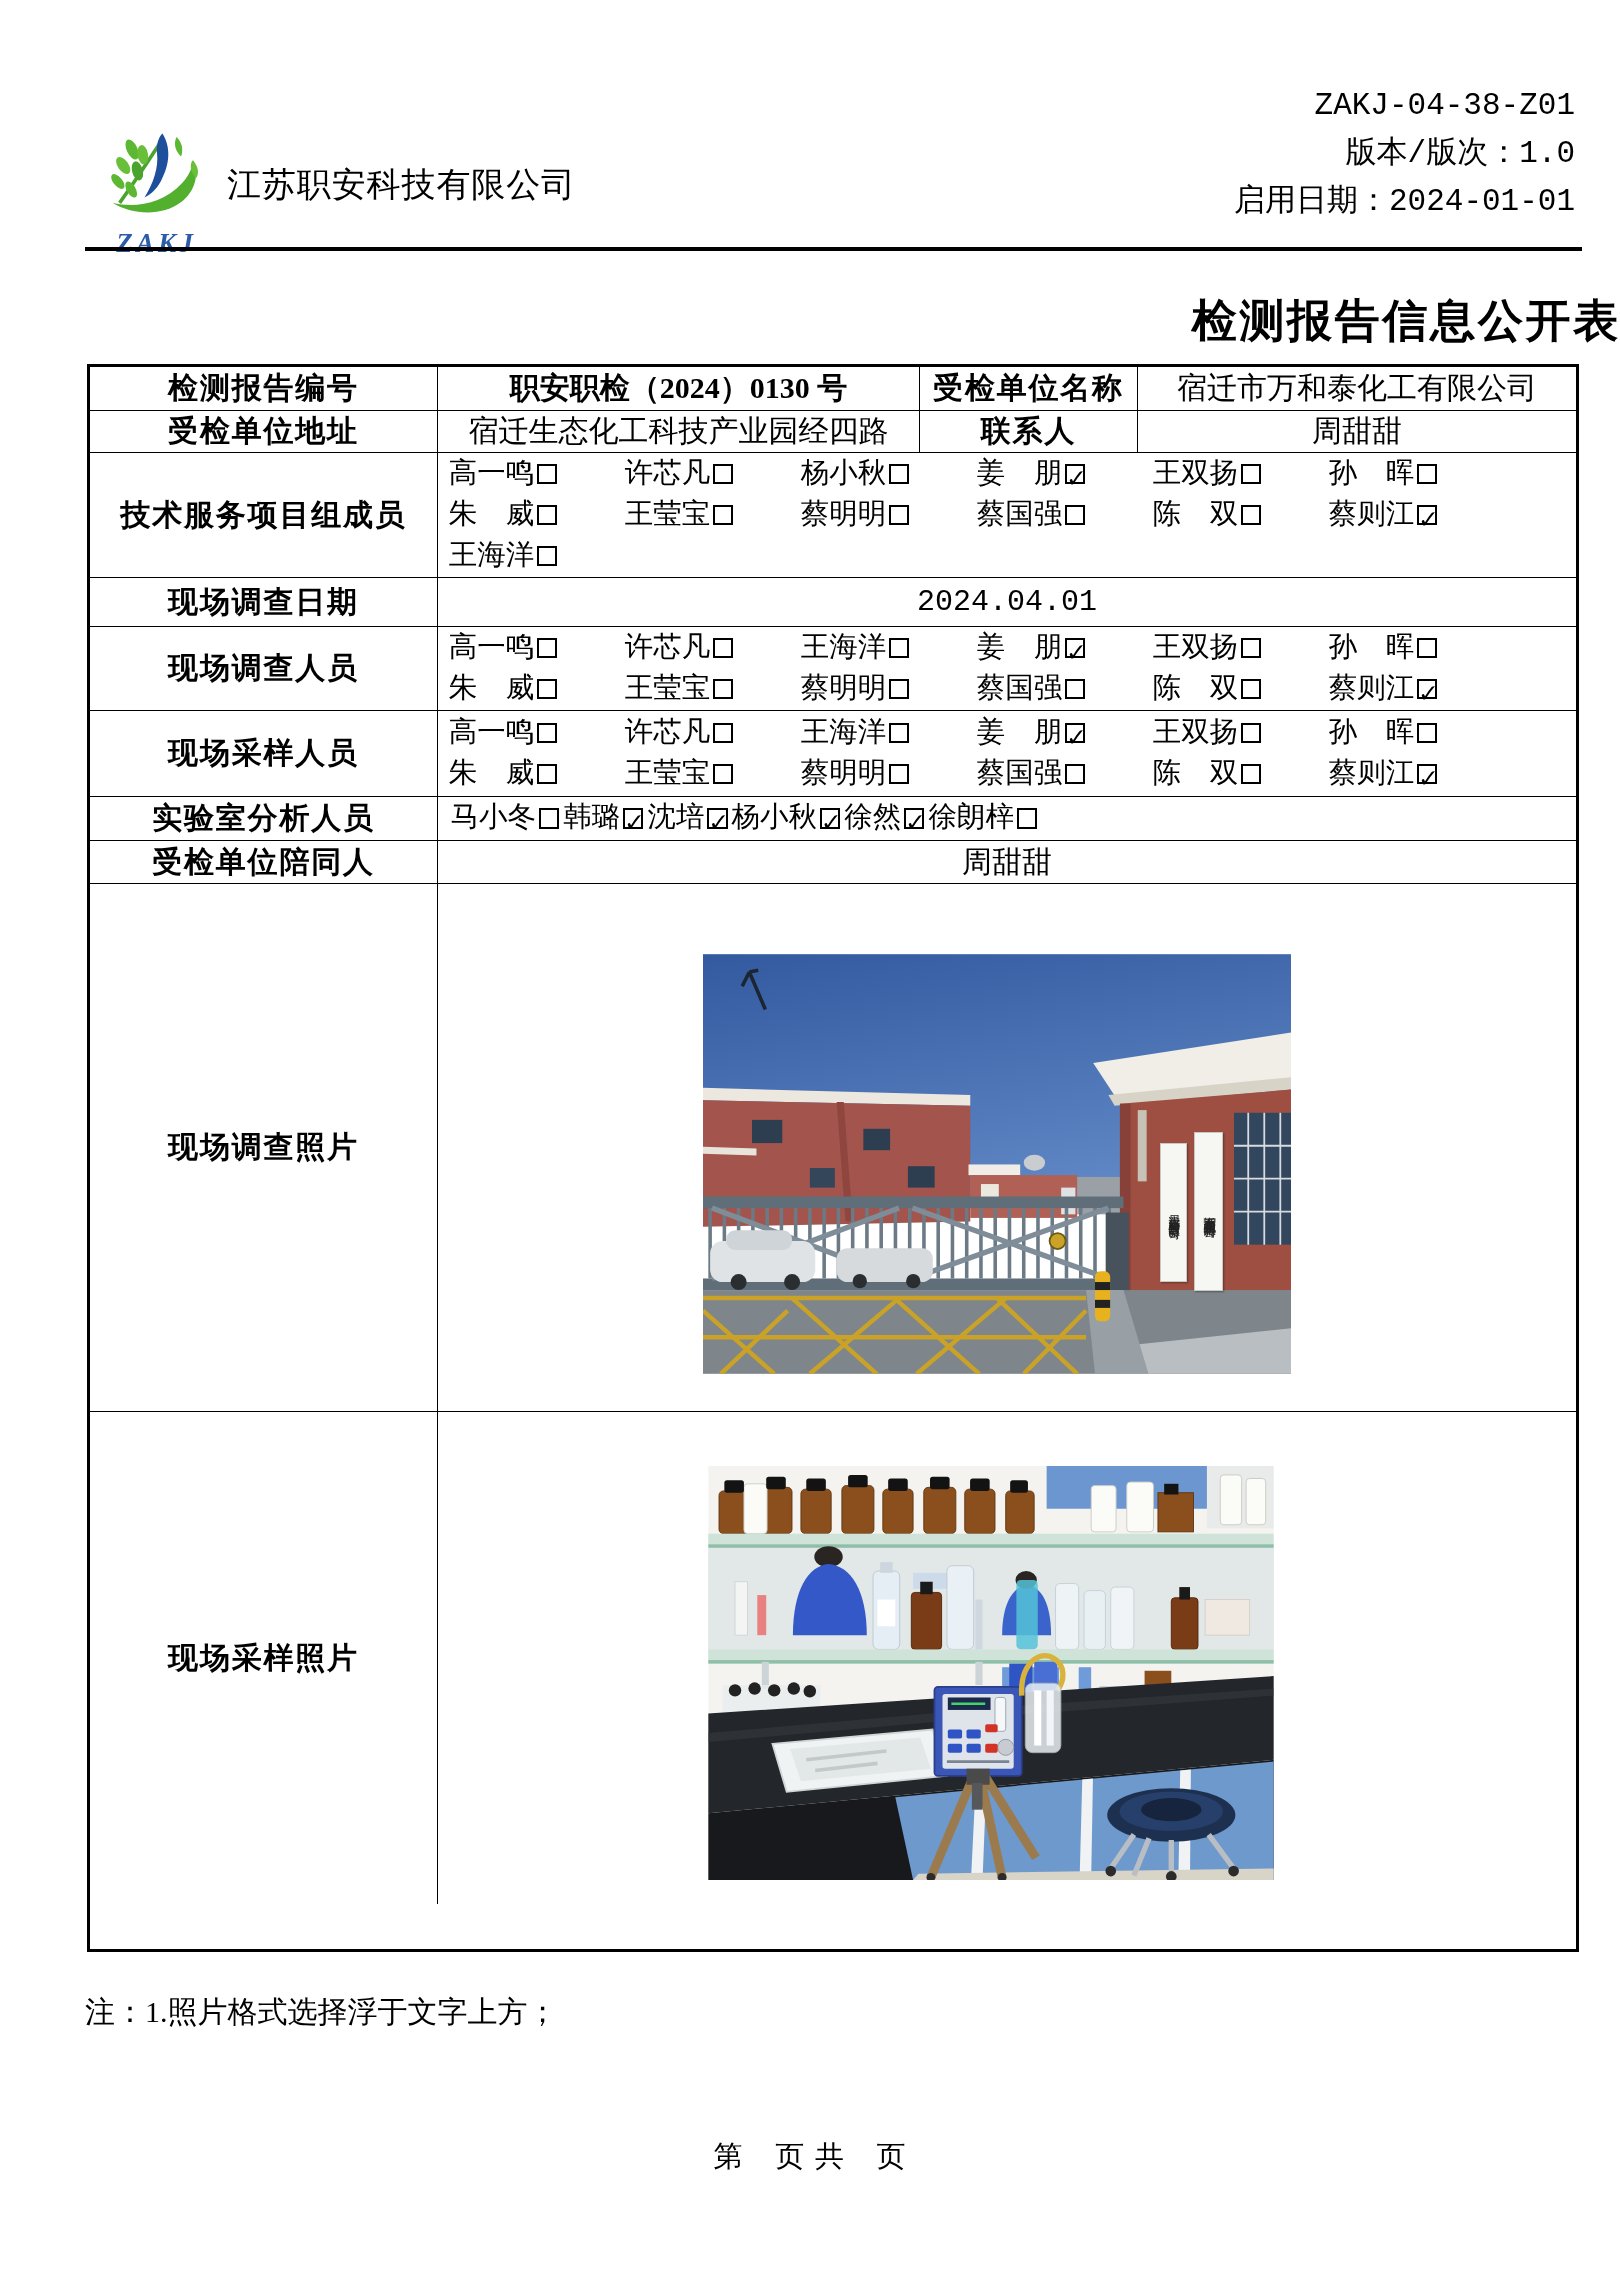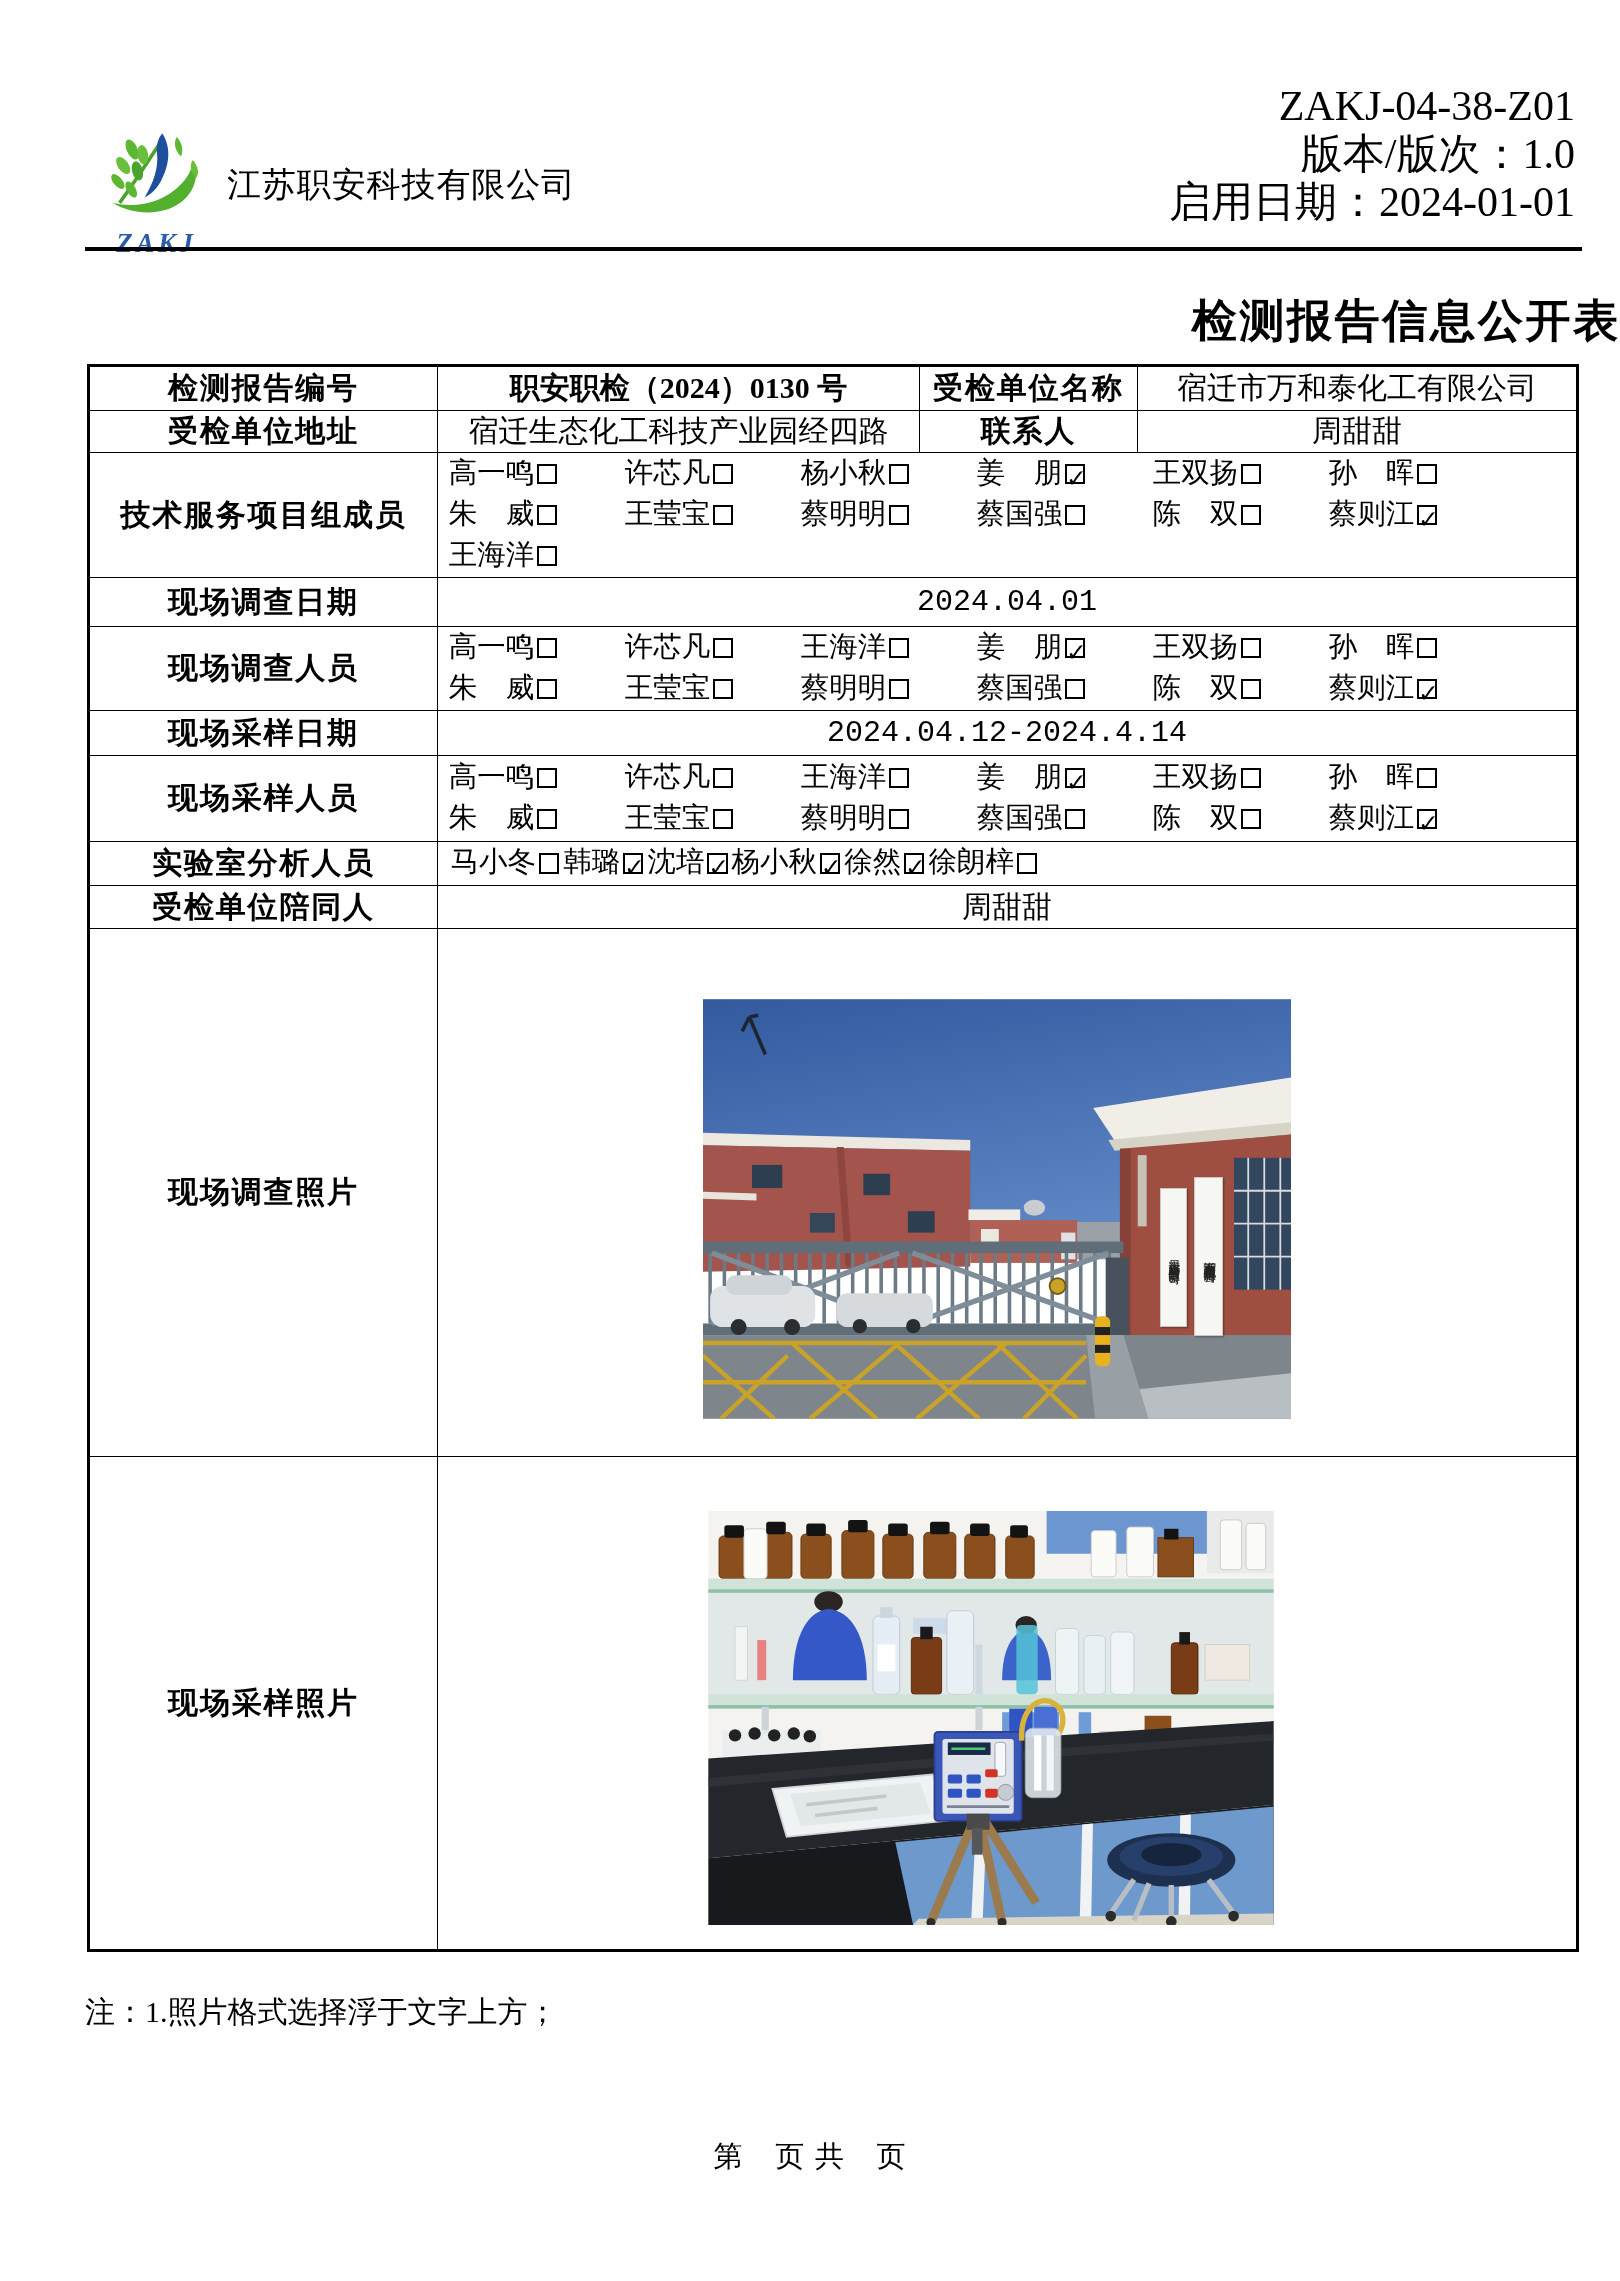--- a/index.html
+++ b/index.html
@@ -6,21 +6,21 @@
   html,body { background:#ffffff; }
   .page {
     position:relative; width:1621px; height:2281px; background:#fff;
     font-family:"Liberation Serif","DejaVu Serif",serif; color:#000; overflow:hidden;
   }
   
   .logo-wrap { position:absolute; left:103px; top:121px; width:107px; text-align:center; }
   .logo-wrap svg { display:block; margin:0 auto; }
   .logo-zakj { font-style:italic; font-weight:bold; font-size:27px; letter-spacing:3.6px; color:#2a5caa; margin-top:1.8px; }
   .company-name { position:absolute; left:227px; top:162px; font-size:34px; letter-spacing:0.9px; }
-  .doc-info { position:absolute; right:46px; top:82px; text-align:right; font-size:42px; line-height:48px; }
+  .doc-info { position:absolute; right:46px; top:82px; text-align:right; font-size:31px; line-height:48px;font-family:Liberation Mono, monospace; }
   .header-rule { position:absolute; left:85px; top:247px; width:1497px; height:3.6px; background:#000; }
   
   .doc-title { position:absolute; left:0; top:291px; width:100%; text-align:right;
     font-size:45px; font-weight:bold; letter-spacing:2.7px; }
   
   .report-table { position:absolute; left:87px; top:364px; width:1492px; height:1588px;
     border:3.6px solid #000; display:flex; flex-direction:column; }
   .trow { display:flex; width:100%; border-bottom:1.8px solid #000; }
   .trow:last-child { border-bottom:none; }
   .tcell { display:flex; align-items:center; justify-content:center; border-right:1.8px solid #000; overflow:hidden; }
@@ -222,24 +222,20 @@
               <span class="cb"></span>
             </span>
             <span class="member-item">
               <span>蔡则江</span>
               <span class="cb checked"></span>
             </span>
           </div>
       </div>
     </div>
 
-    <div class="trow" style="height:45px">
-      <div class="tcell c1 lbl">现场采样日期</div>
-      <div class="tcell content-cell center-val val">2024.04.12-2024.4.14</div>
-    </div>
 
     <div class="trow" style="height:86px">
       <div class="tcell c1 lbl">现场采样人员</div>
       <div class="tcell content-cell">
         <div class="members">
             <span class="member-item">
               <span>高一鸣</span>
               <span class="cb"></span>
             </span>
             <span class="member-item">

